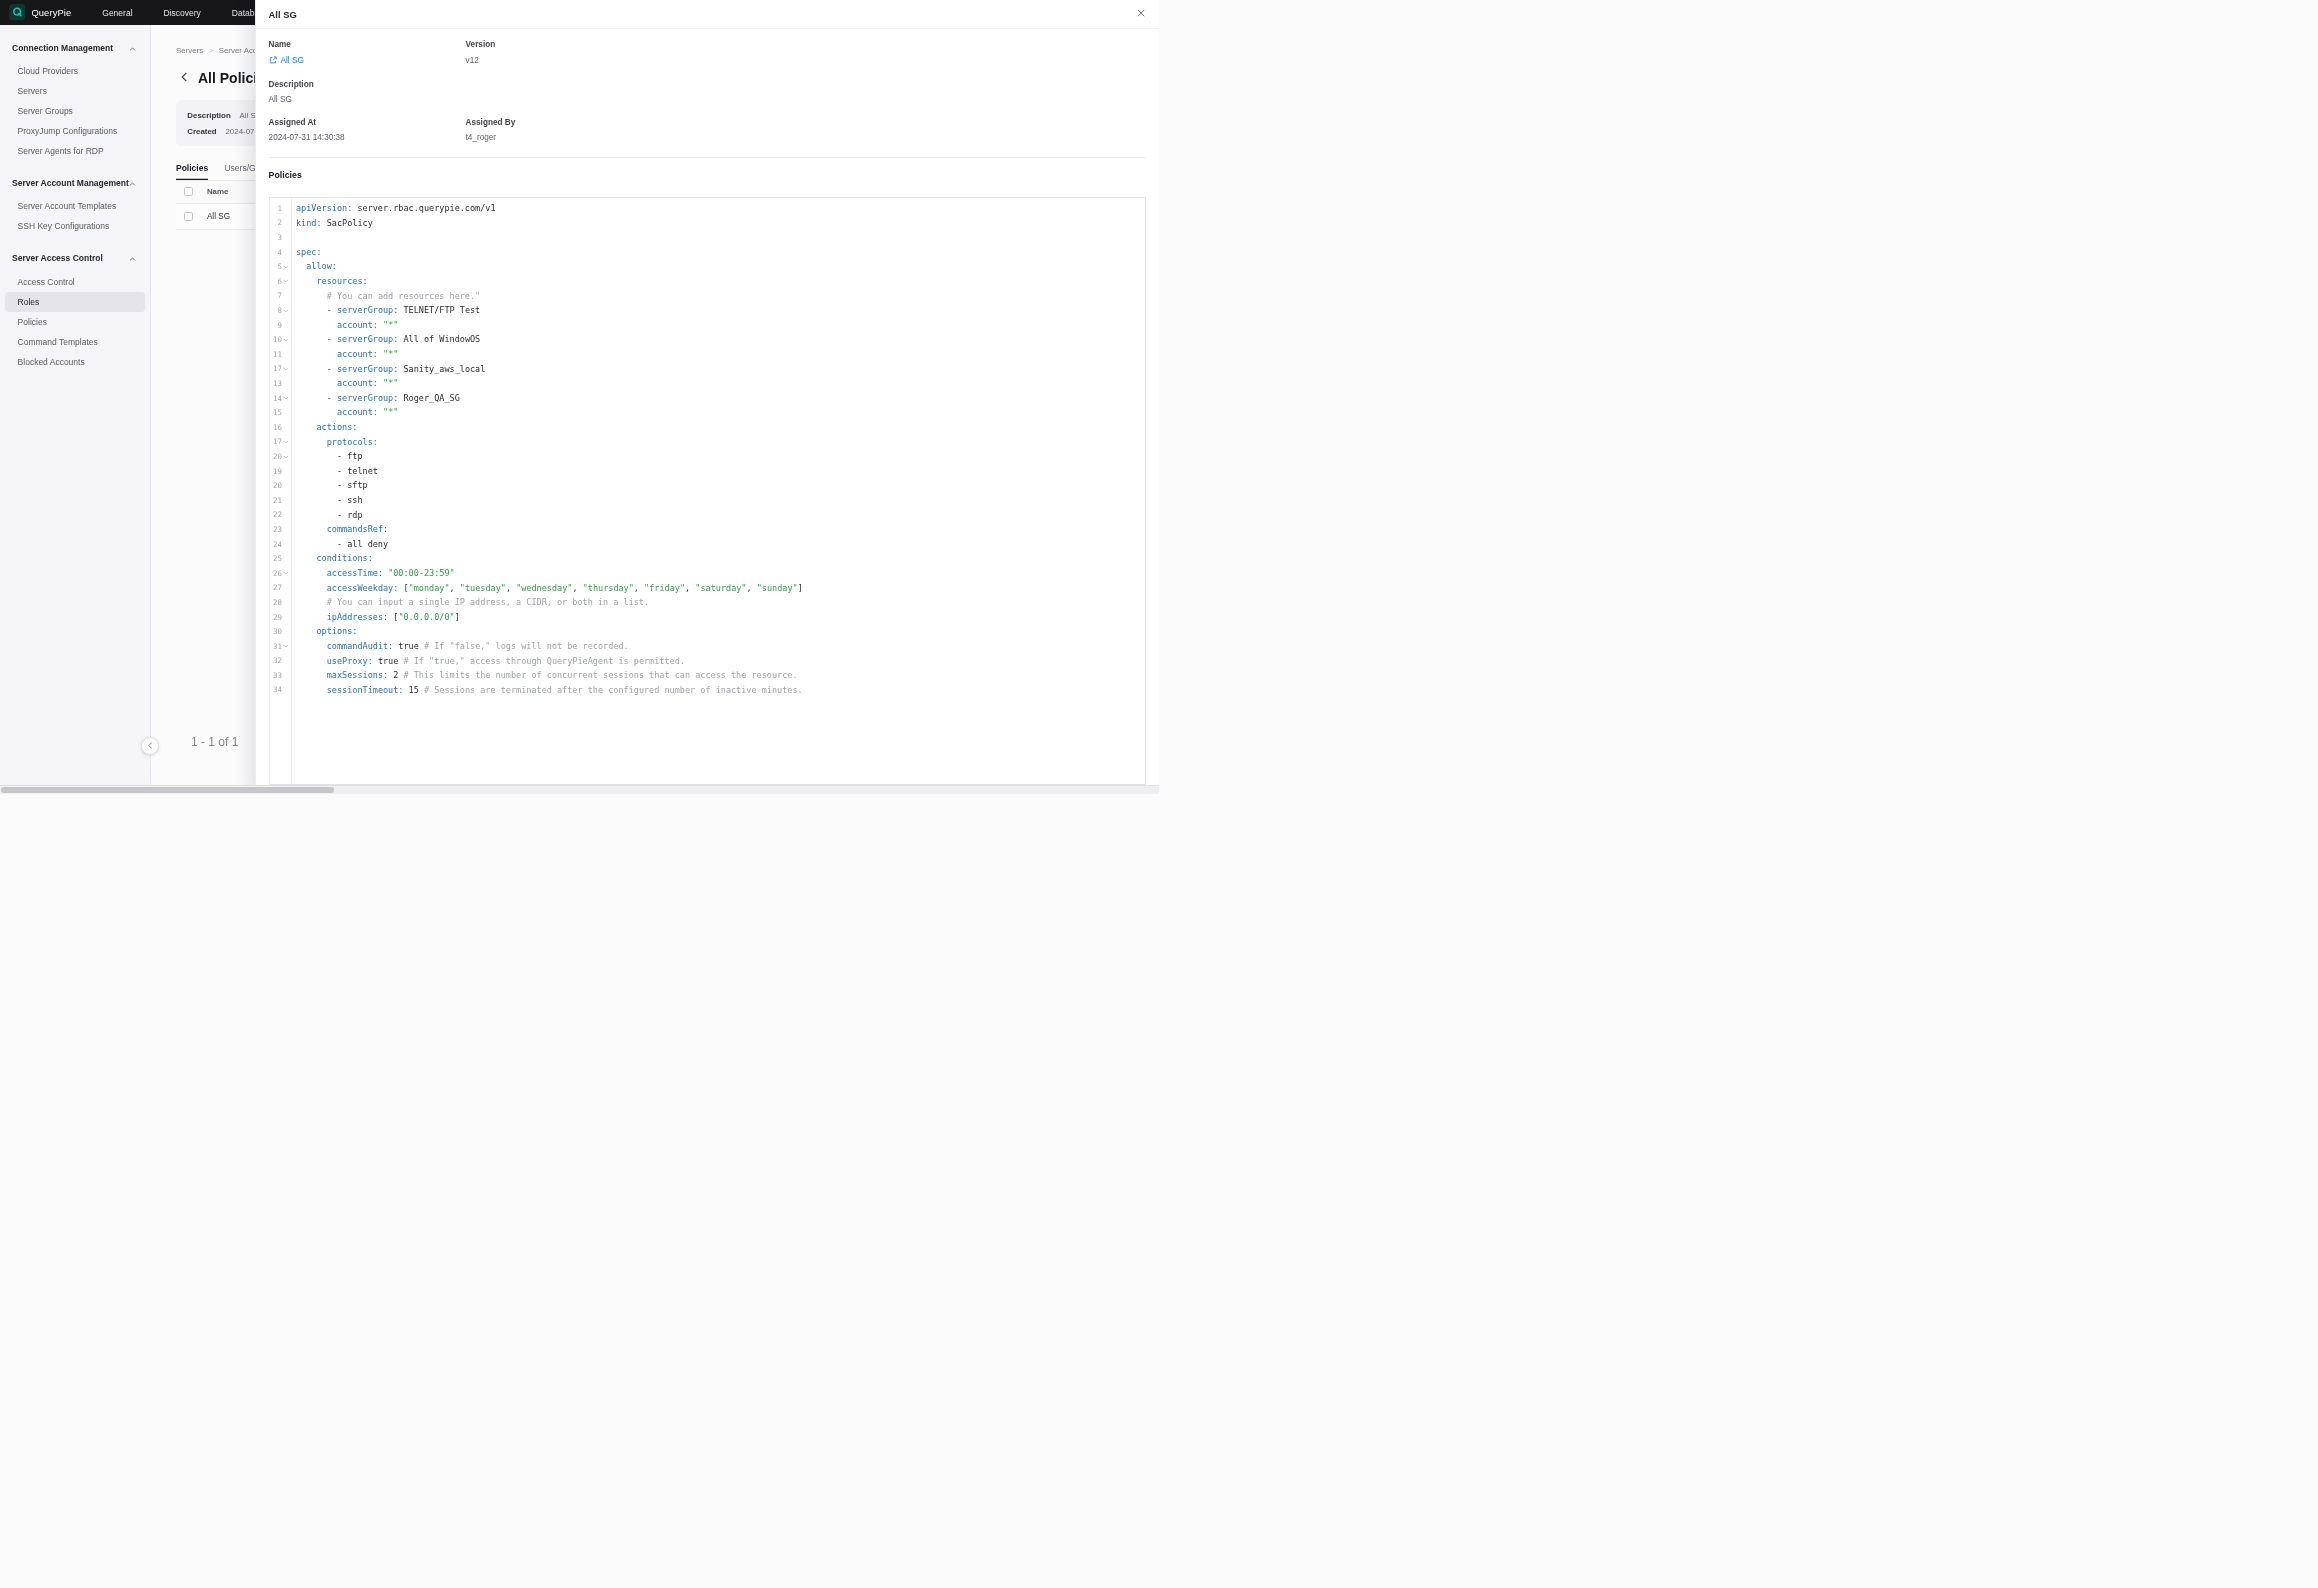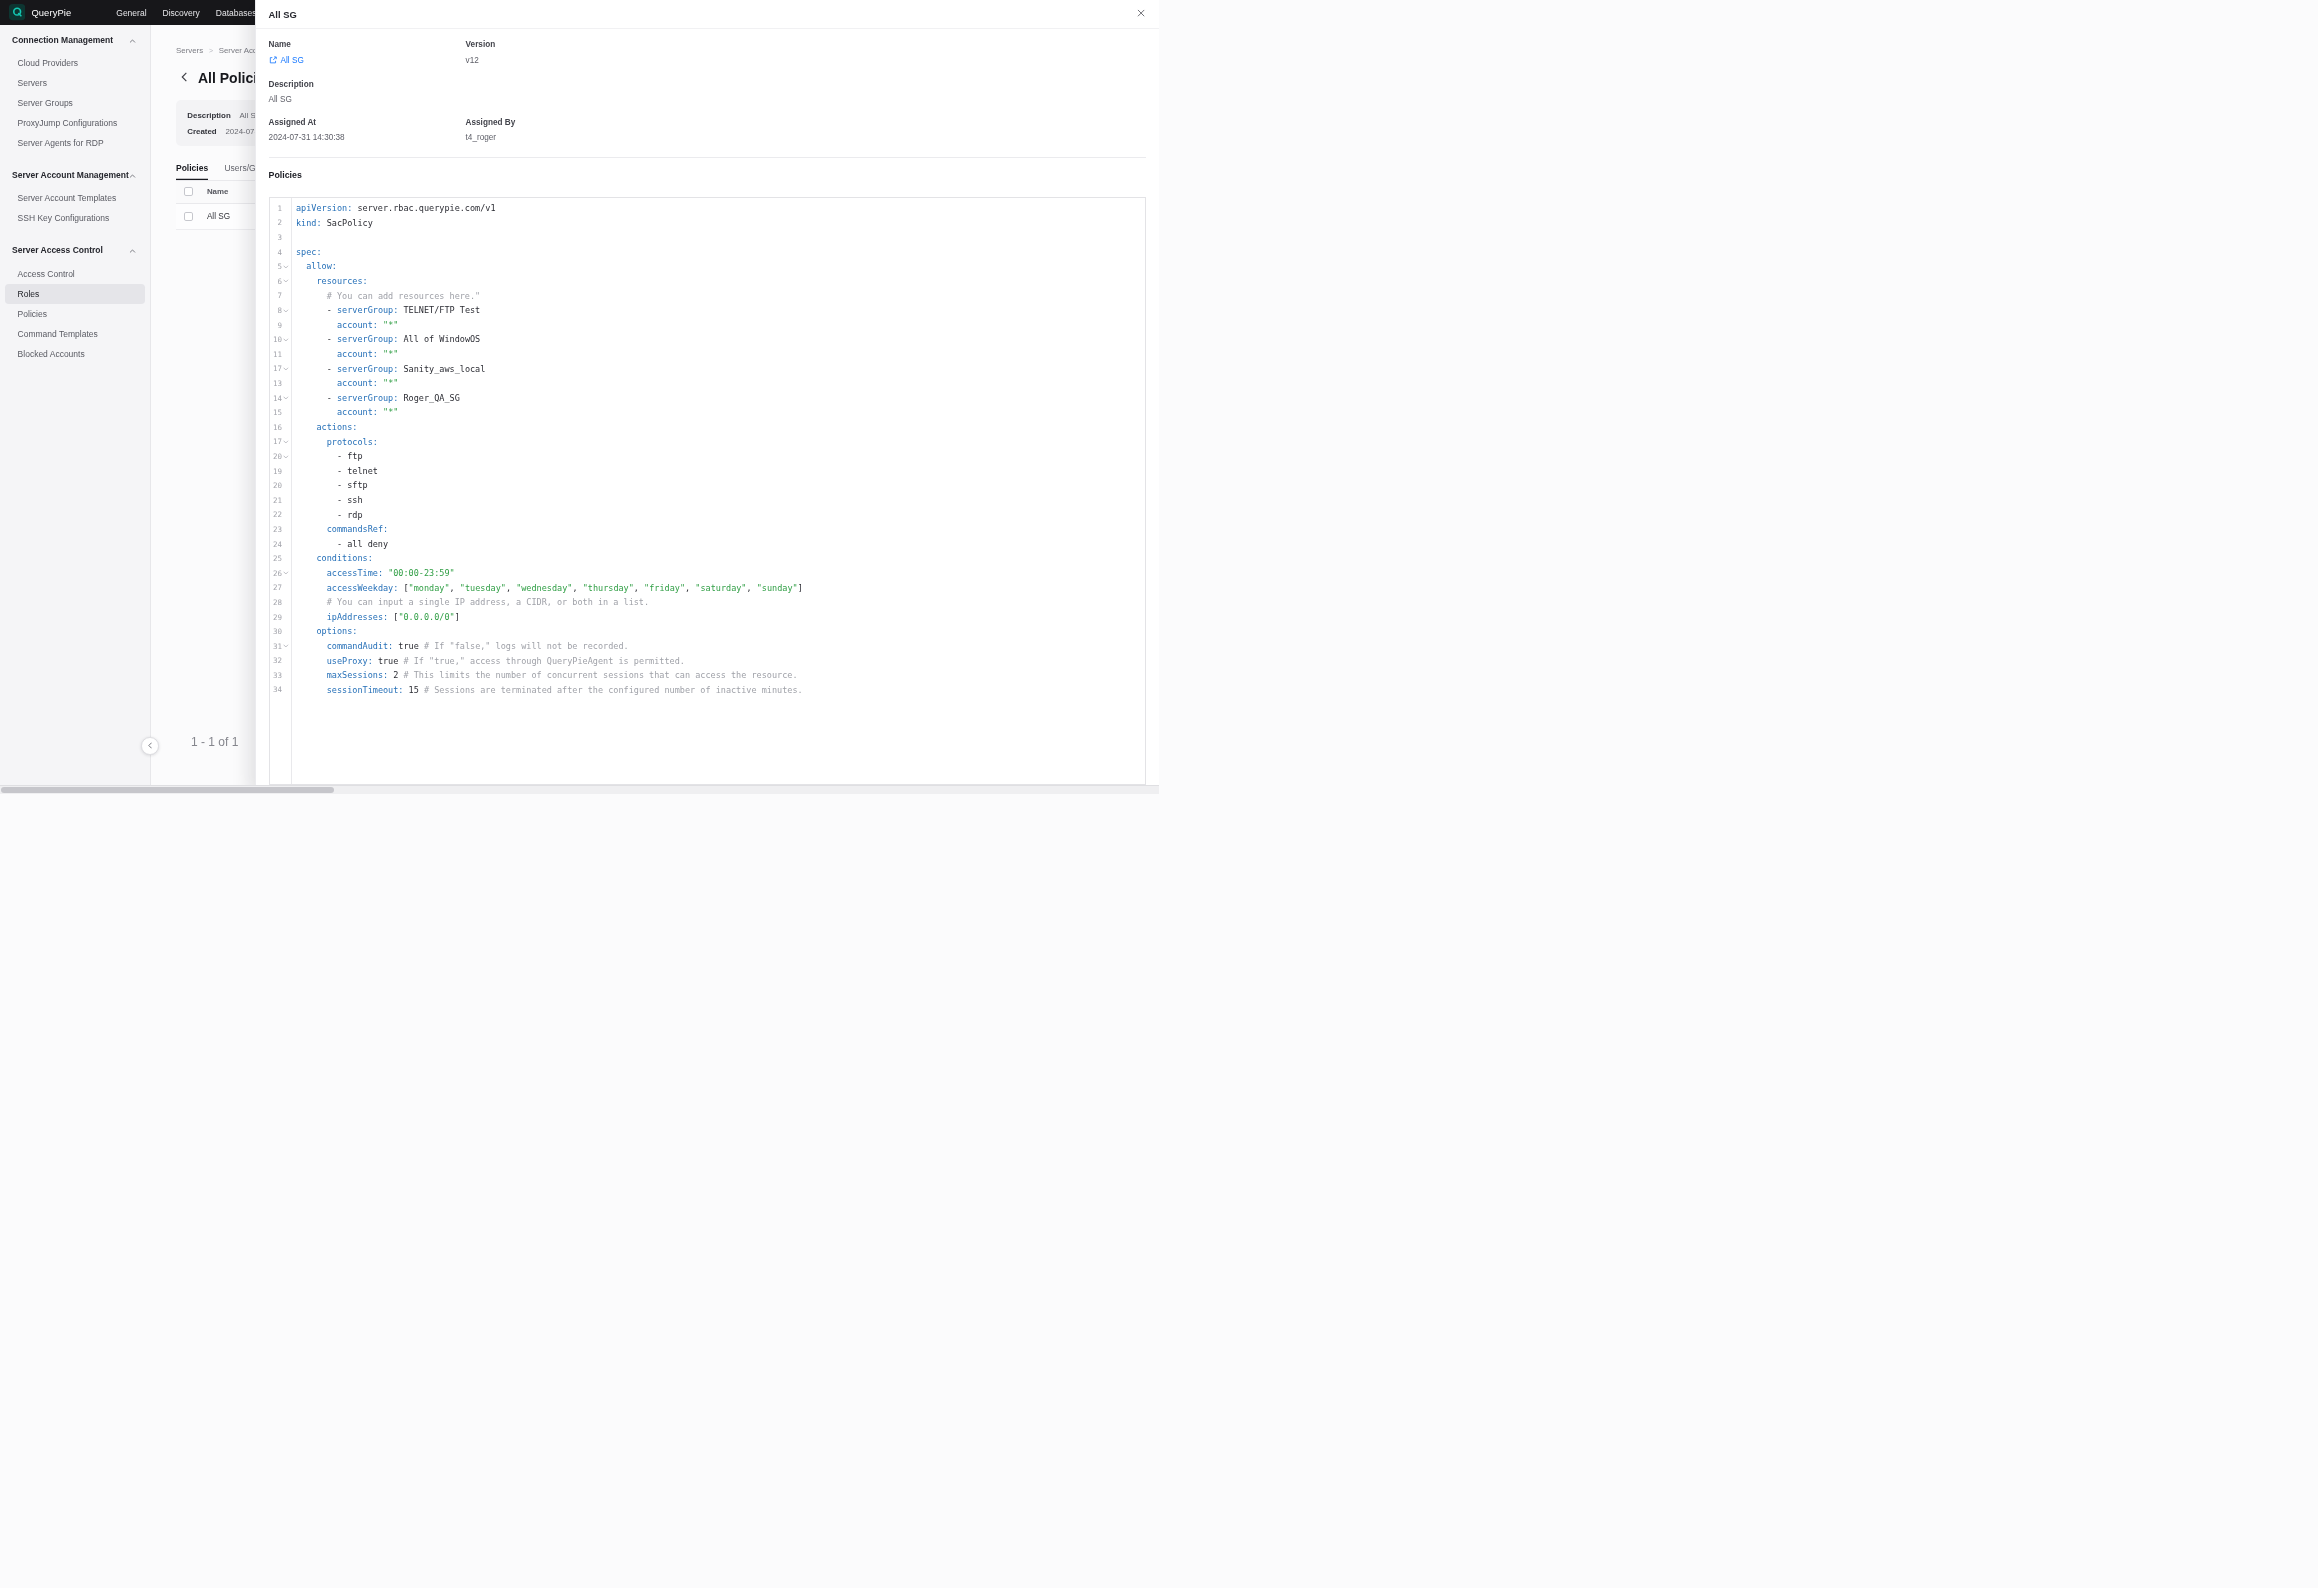--- a/index.html
+++ b/index.html
@@ -5,26 +5,26 @@
   *{box-sizing:border-box}
   html,body{margin:0;padding:0}
   body{width:1159px;height:794px;position:relative;overflow:hidden;
        font-family:"Liberation Sans",sans-serif;background:#fbfbfc;color:#2b2c33}
 
   
   .topbar{position:absolute;top:0;left:0;right:0;height:25px;background:#17171a;
           display:flex;align-items:center;padding:0 8.8px;z-index:10}
   .logo{display:flex;margin-right:6.3px;flex:none}
   .brand{color:#fff;font-size:9.4px;font-weight:400;letter-spacing:0.1px;white-space:nowrap}
-  .topbar-menu{display:flex;gap:16px;margin-left:45px}
+  .topbar-menu{display:flex;gap:31px;margin-left:31px}
   .menu-item{color:#e6e6e9;font-size:8.5px;cursor:pointer;white-space:nowrap}
 
   
   .sidebar{position:absolute;top:25px;left:0;width:151px;bottom:0;background:#f5f5f7;
-           border-right:0.6px solid #e7e7ea;padding-top:5px;overflow:hidden}
+           border-right:0.6px solid #e7e7ea;padding-top:13px;overflow:hidden}
   .sb-section{margin-bottom:12.6px}
   .sb-header{display:flex;align-items:center;justify-content:space-between;
              padding:0 14px 0 12px;height:19px;margin-bottom:3.8px;cursor:pointer}
   .sb-header-label{font-size:8.5px;font-weight:700;color:#26272e;white-space:nowrap}
   .sb-item{height:20px;line-height:20px;margin:0 5px;padding-left:12.6px;font-size:8.5px;
            color:#595a62;border-radius:3.8px;cursor:pointer;white-space:nowrap;overflow:hidden}
   .sb-item.selected{background:#e5e5e9;color:#1b1c22;font-weight:400}
 
   
   .main{position:absolute;top:25px;left:151px;right:0;bottom:0;background:#fbfbfc;

